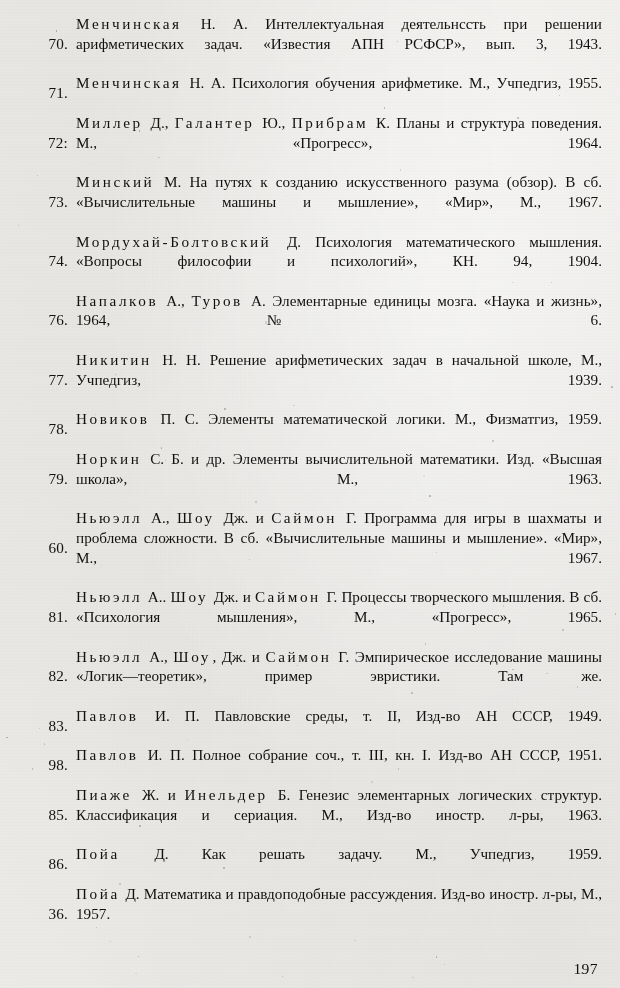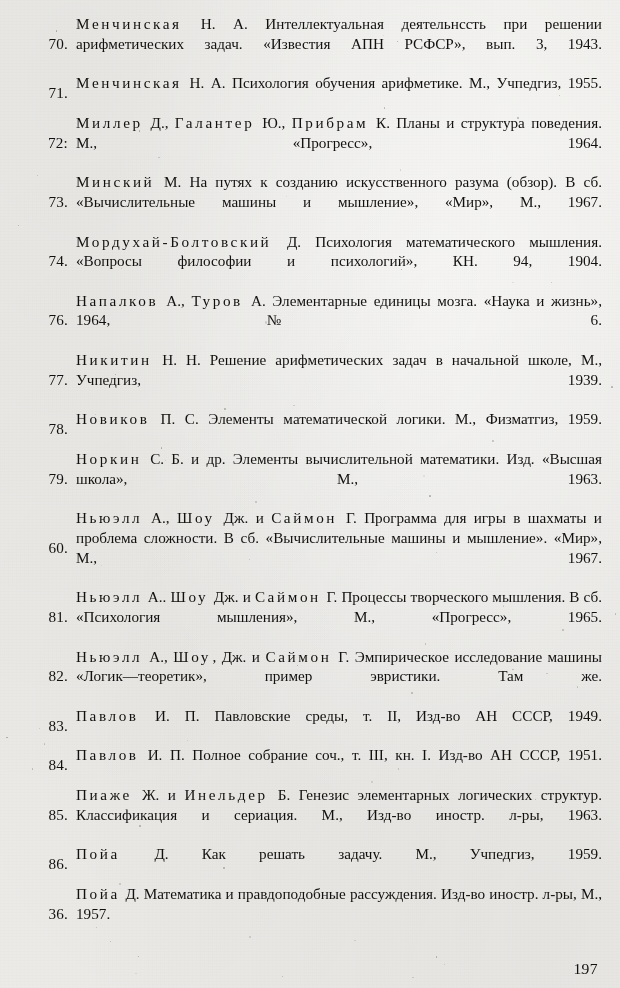--- a/index.html
+++ b/index.html
@@ -145,21 +145,21 @@
       </li>
       <li class="bib-entry">
         <span class="bib-num">82.</span>
         <span class="bib-body"><span class="sp">Ньюэлл</span><span> А., <span class="sp">Шоу</span>, Дж. и <span class="sp">Саймон</span> Г. Эмпирическое иссле­дование машины «Логик—теоретик», пример эвристики. Там же.</span></span>
       </li>
       <li class="bib-entry">
         <span class="bib-num">83.</span>
         <span class="bib-body"><span class="sp">Павлов</span><span> И. П. Павловские среды, т. II, Изд-во АН СССР, 1949.</span></span>
       </li>
       <li class="bib-entry">
-        <span class="bib-num">84.</span>
+        <span class="bib-num">98.</span>
         <span class="bib-body"><span class="sp">Павлов</span><span> И. П. Полное собрание соч., т. III, кн. I. Изд-во АН СССР, 1951.</span></span>
       </li>
       <li class="bib-entry">
         <span class="bib-num">85.</span>
         <span class="bib-body"><span class="sp">Пиаже</span><span> Ж. и <span class="sp">Инельдер</span> Б. Генезис элементарных логиче­ских структур. Классификация и сериация. М., Изд-во иностр. л-ры, 1963.</span></span>
       </li>
       <li class="bib-entry">
         <span class="bib-num">86.</span>
         <span class="bib-body"><span class="sp">Пойа</span><span> Д. Как решать задачу. М., Учпедгиз, 1959.</span></span>
       </li>

